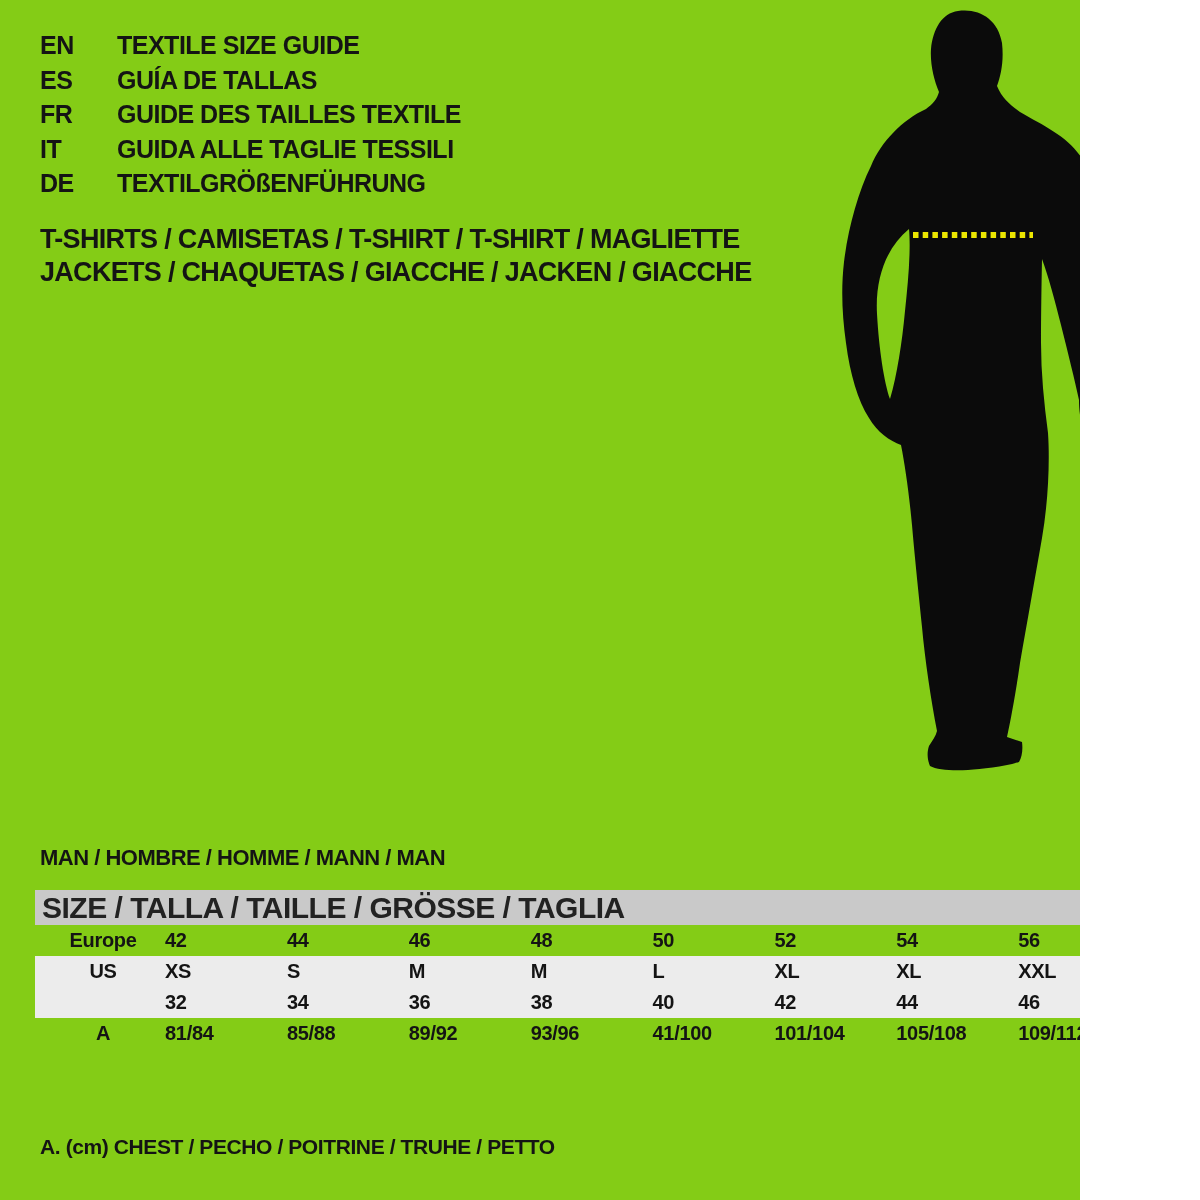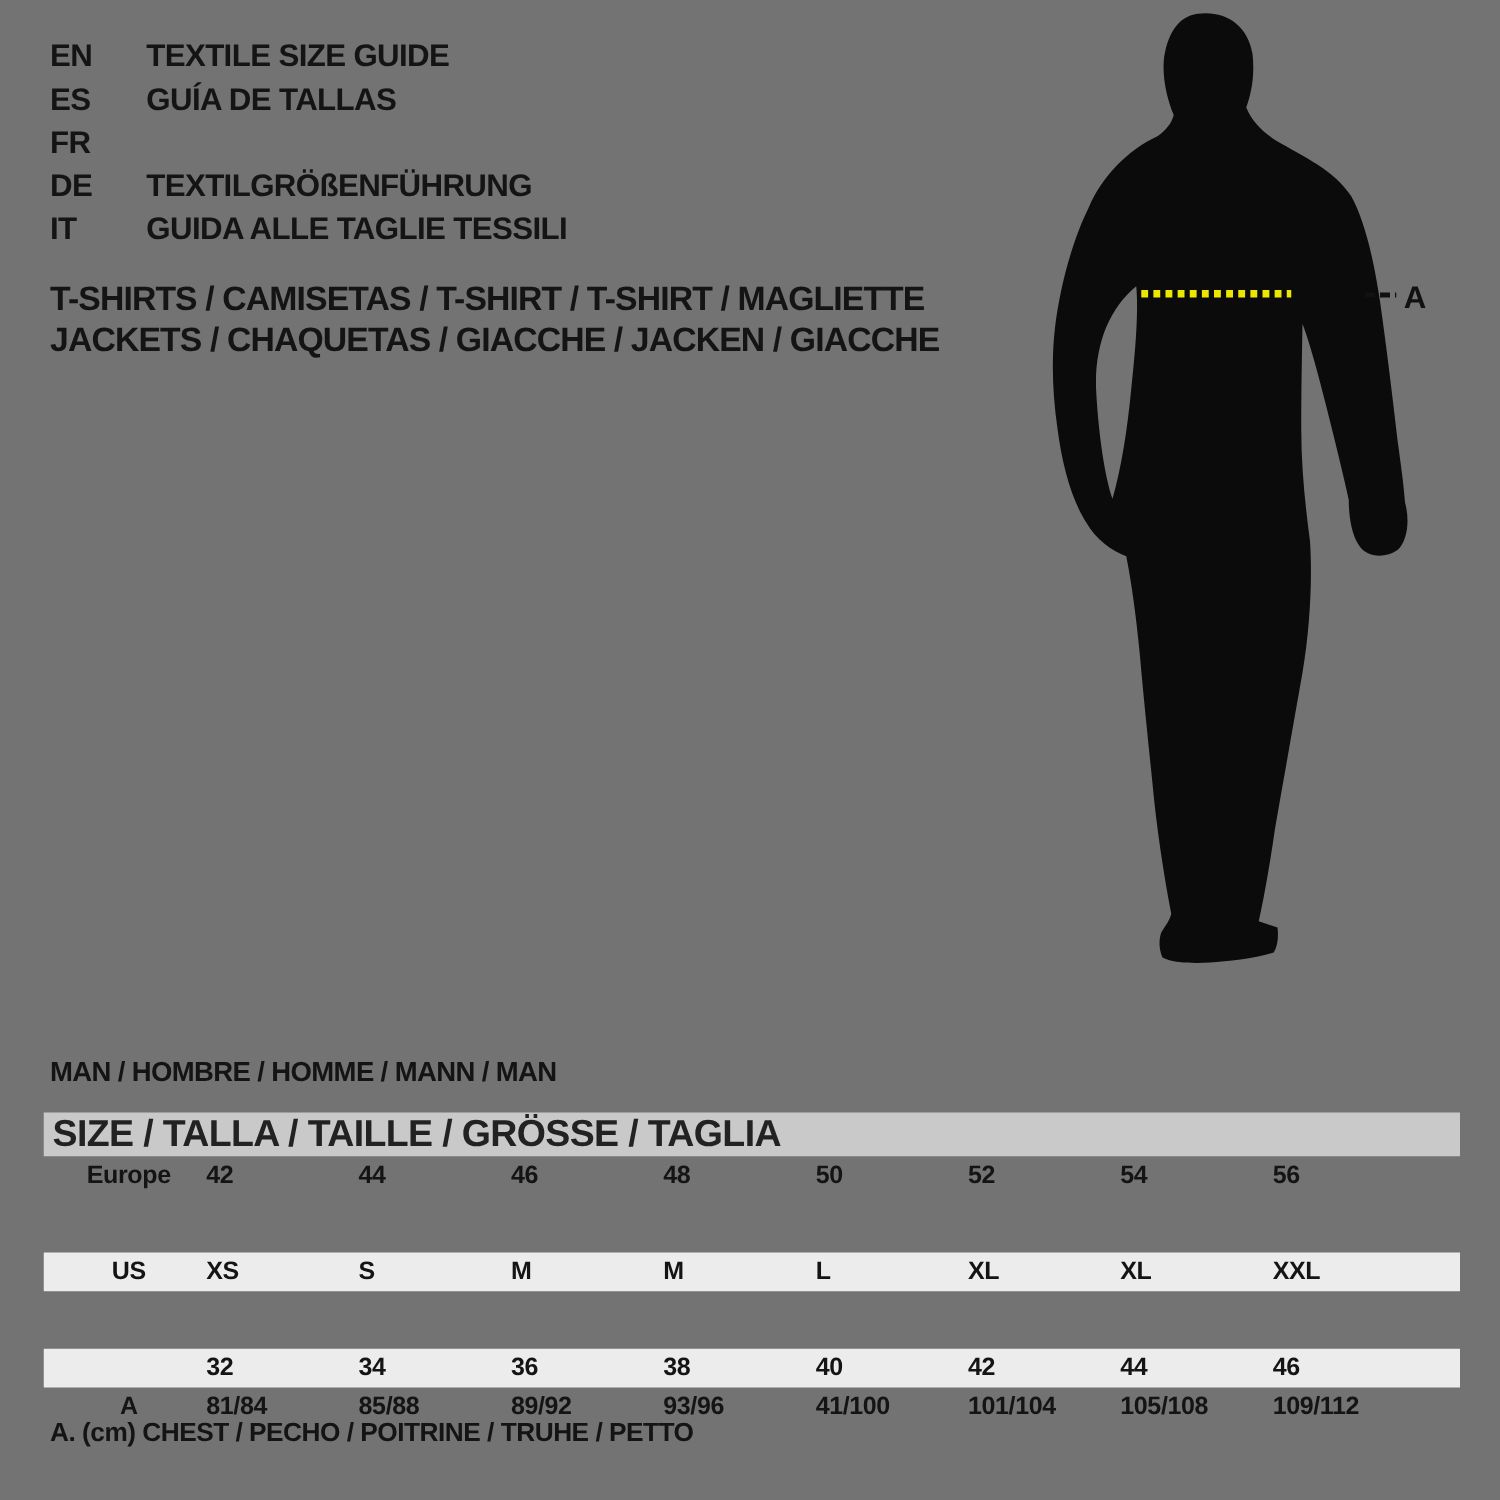--- a/index.html
+++ b/index.html
@@ -1,38 +1,38 @@
 <!DOCTYPE html>
 <html><head>
 <meta charset="utf-8">
 <style>
   html,body{margin:0;padding:0;background:#fff;}
   .canvas{
-    position:relative;width:1200px;height:1200px;background:#737373;overflow:hidden;
+    position:relative;width:1080px;height:1200px;background:#84cc16;overflow:hidden;
     font-family:"Liberation Sans",sans-serif;color:#141414;
   }
   
   .lang-list{position:absolute;left:40px;top:28px;}
   .lang-row{display:flex;line-height:34.5px;font-size:25px;font-weight:700;letter-spacing:-0.5px;}
   .lang-code{width:77px;flex:0 0 77px;}
   
   .products{position:absolute;left:40px;top:223px;font-size:27px;font-weight:700;line-height:32.5px;letter-spacing:-0.7px;white-space:nowrap;}
   
   .figure-wrap{position:absolute;left:830px;top:5px;width:320px;height:790px;}
   .figure-wrap svg{display:block;}
   
   .section-title{position:absolute;left:40px;top:845px;font-size:22px;font-weight:700;letter-spacing:-0.5px;}
   
   .size-table{position:absolute;left:35px;top:890px;width:1133px;}
   .t-header{
     height:35px;line-height:35px;background:#c9c9c9;color:#222;
     font-size:30px;font-weight:700;letter-spacing:-0.5px;padding-left:7px;box-sizing:border-box;
   }
   .t-row{display:flex;height:31px;line-height:31px;font-size:20px;font-weight:700;letter-spacing:-0.3px;padding-right:28px;box-sizing:border-box;}
-  .t-row.shaded{background:#ececec;margin-top:46px;}
+  .t-row.shaded{background:#ececec;}
   .t-label{flex:0 0 130px;width:130px;padding-left:6px;box-sizing:border-box;text-align:center;}
   .t-cell{flex:1 1 0;text-align:left;}
   
   .legend{position:absolute;left:40px;top:1099px;font-size:21px;font-weight:700;letter-spacing:-0.4px;margin-top:36px;}
 </style>
 </head>
 <body>
 
 <div class="canvas">
 
@@ -40,28 +40,29 @@
     <div class="lang-row">
       <span class="lang-code">EN</span>
       <span class="lang-title">TEXTILE SIZE GUIDE</span>
     </div>
     <div class="lang-row">
       <span class="lang-code">ES</span>
       <span class="lang-title">GUÍA DE TALLAS</span>
     </div>
     <div class="lang-row">
       <span class="lang-code">FR</span>
+      <span class="lang-title">GUIDE DES TAILLES TEXTILE</span>
+    </div>
+    <div class="lang-row">
+      <span class="lang-code">IT</span>
+      <span class="lang-title">GUIDA ALLE TAGLIE TESSILI</span>
     </div>
     <div class="lang-row">
       <span class="lang-code">DE</span>
       <span class="lang-title">TEXTILGRÖßENFÜHRUNG</span>
-    </div>
-    <div class="lang-row">
-      <span class="lang-code">IT</span>
-      <span class="lang-title">GUIDA ALLE TAGLIE TESSILI</span>
     </div>
   </div>
 
   <div class="products">
     <div>T-SHIRTS / CAMISETAS / T-SHIRT / T-SHIRT / MAGLIETTE</div>
     <div>JACKETS / CHAQUETAS / GIACCHE / JACKEN / GIACCHE</div>
   </div>
 
   <div class="figure-wrap">
     <svg width="320" height="790" viewBox="0 0 320 790" xmlns="http://www.w3.org/2000/svg">

